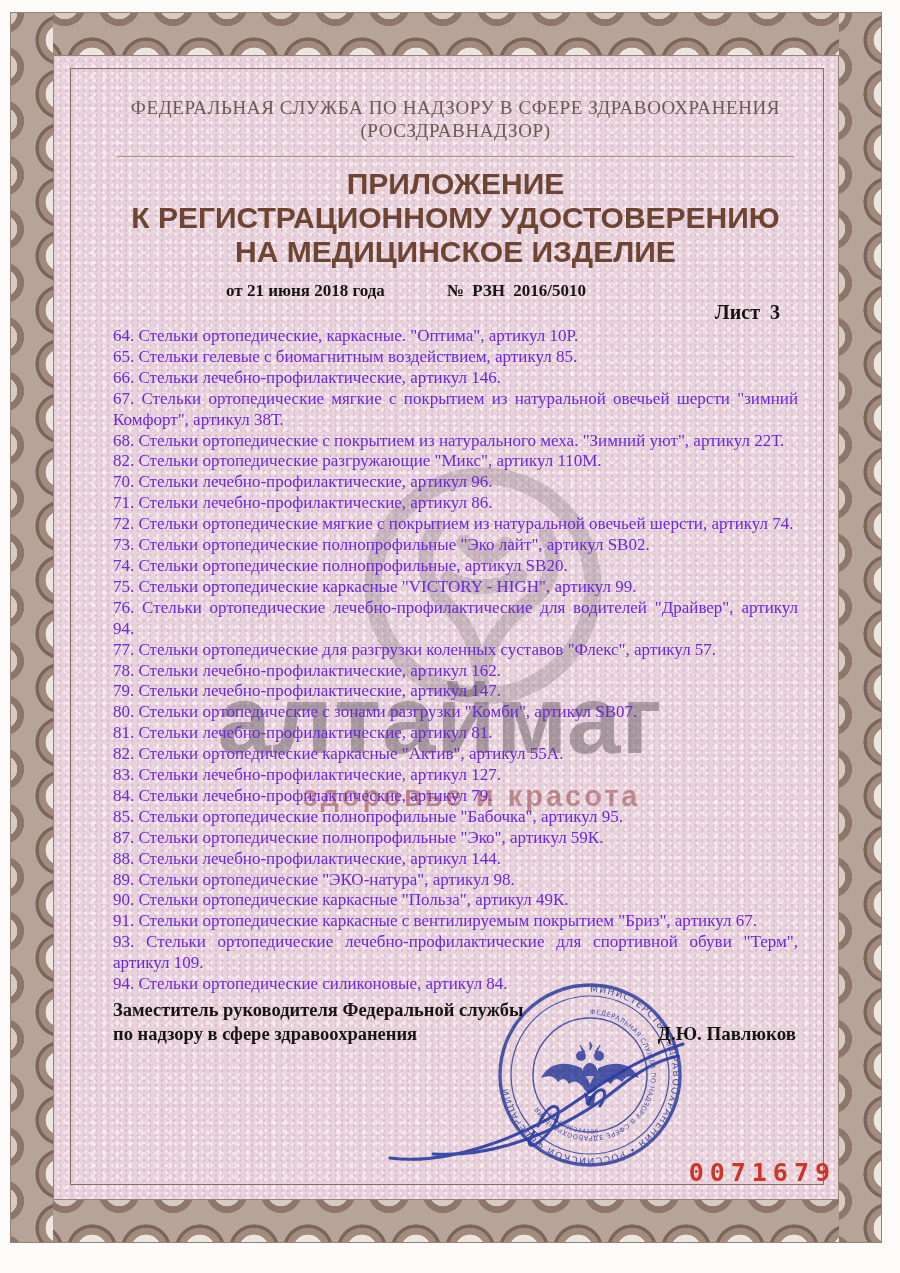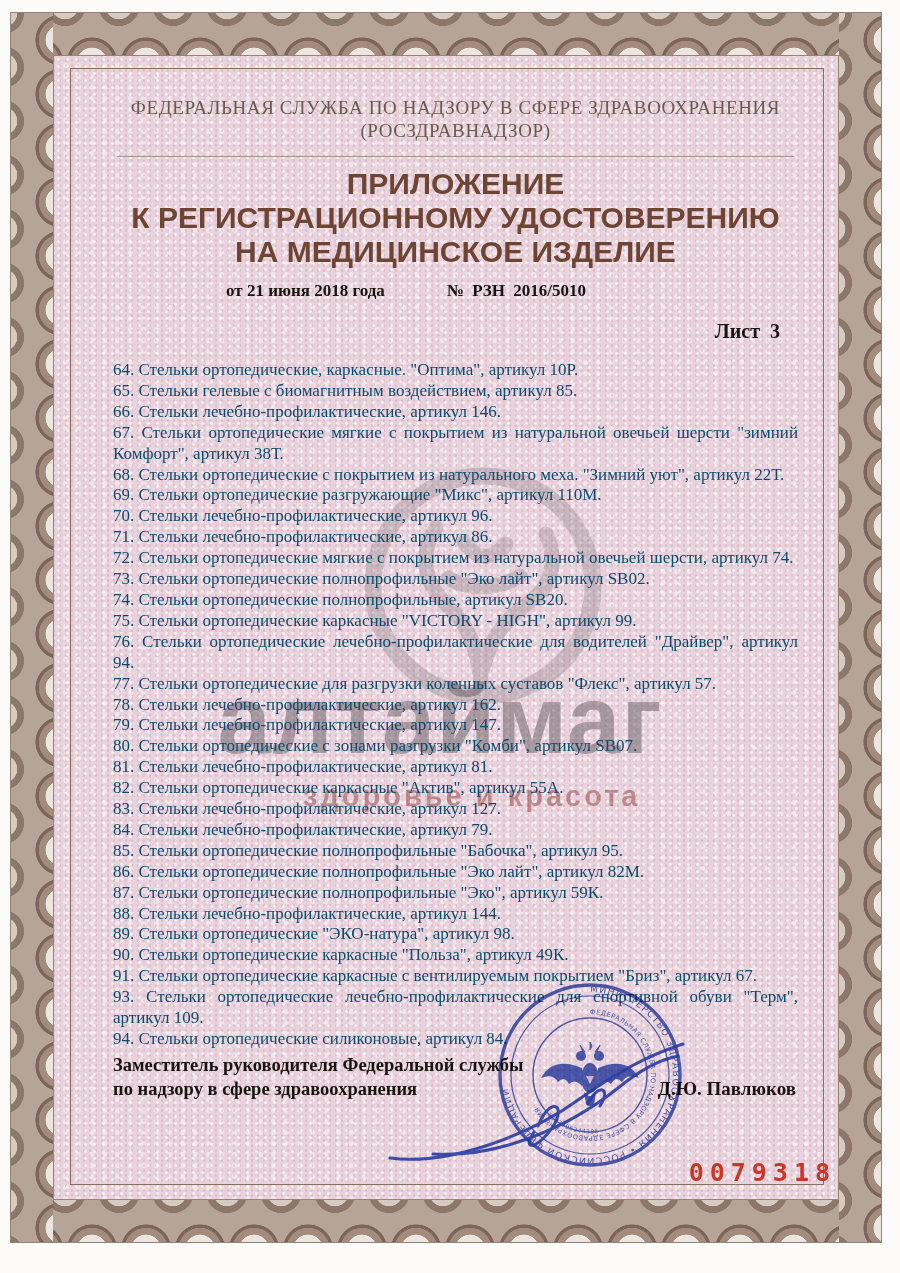--- a/index.html
+++ b/index.html
@@ -76,23 +76,23 @@
     text-align:center;font-family:"Liberation Sans",sans-serif;font-weight:bold;
     font-size:30px;line-height:1.13;color:#6e4533;margin-top:2px;
   }
   .meta-row{
     display:flex;margin-top:12px;font-weight:bold;font-size:17px;color:#171412;
   }
   .doc-date{margin-left:113px;}
   .doc-number{margin-left:62px;word-spacing:4px;}
   .sheet{
     text-align:right;font-weight:bold;font-size:20px;color:#171412;
-    margin-top:19px;margin-right:18px;word-spacing:5px;
-  }
-  .items{margin-top:17px;font-size:17px;line-height:20.9px;color:#0c4a6e;}
+    margin-top:0;margin-right:18px;word-spacing:5px;
+  }
+  .items{margin-top:2px;font-size:17px;line-height:20.9px;color:#6d28d9;}
   .item{text-align:justify;}
   .sig-block{position:relative;margin-top:3px;font-weight:bold;color:#171412;}
   .sig-line{font-size:18.5px;line-height:1.3;}
   .sig-name{position:absolute;right:2px;bottom:1px;font-size:19px;}
   
   .stamp-layer{position:absolute;inset:0;pointer-events:none;mix-blend-mode:multiply;}
   .stamp{position:absolute;left:495px;top:980px;opacity:0.88;}
   .autograph{position:absolute;left:378px;top:1008px;opacity:0.9;}
   
   .serial{
@@ -150,38 +150,37 @@
     </div>
 
     <div class="sheet">Лист 3</div>
 
     <div class="items">
       <div class="item">64. Стельки ортопедические, каркасные. "Оптима", артикул 10Р.</div>
       <div class="item">65. Стельки гелевые с биомагнитным воздействием, артикул 85.</div>
       <div class="item">66. Стельки лечебно-профилактические, артикул 146.</div>
       <div class="item">67. Стельки ортопедические мягкие с покрытием из натуральной овечьей шерсти "зимний Комфорт", артикул 38Т.</div>
       <div class="item">68. Стельки ортопедические с покрытием из натурального меха. "Зимний уют", артикул 22Т.</div>
-      <div class="item">69. Стельки ортопедические разгружающие "Микс", артикул 110М.</div>
+      <div class="item">82. Стельки ортопедические разгружающие "Микс", артикул 110М.</div>
       <div class="item">70. Стельки лечебно-профилактические, артикул 96.</div>
       <div class="item">71. Стельки лечебно-профилактические, артикул 86.</div>
       <div class="item">72. Стельки ортопедические мягкие с покрытием из натуральной овечьей шерсти, артикул 74.</div>
       <div class="item">73. Стельки ортопедические полнопрофильные "Эко лайт", артикул SB02.</div>
       <div class="item">74. Стельки ортопедические полнопрофильные, артикул SB20.</div>
       <div class="item">75. Стельки ортопедические каркасные "VICTORY - HIGH", артикул 99.</div>
       <div class="item">76. Стельки ортопедические лечебно-профилактические для водителей "Драйвер", артикул 94.</div>
       <div class="item">77. Стельки ортопедические для разгрузки коленных суставов "Флекс", артикул 57.</div>
       <div class="item">78. Стельки лечебно-профилактические, артикул 162.</div>
       <div class="item">79. Стельки лечебно-профилактические, артикул 147.</div>
       <div class="item">80. Стельки ортопедические с зонами разгрузки "Комби", артикул SB07.</div>
       <div class="item">81. Стельки лечебно-профилактические, артикул 81.</div>
       <div class="item">82. Стельки ортопедические каркасные "Актив", артикул 55А.</div>
       <div class="item">83. Стельки лечебно-профилактические, артикул 127.</div>
       <div class="item">84. Стельки лечебно-профилактические, артикул 79.</div>
       <div class="item">85. Стельки ортопедические полнопрофильные "Бабочка", артикул 95.</div>
-      <div class="item">86. Стельки ортопедические полнопрофильные "Эко лайт", артикул 82М.</div>
       <div class="item">87. Стельки ортопедические полнопрофильные "Эко", артикул 59К.</div>
       <div class="item">88. Стельки лечебно-профилактические, артикул 144.</div>
       <div class="item">89. Стельки ортопедические "ЭКО-натура", артикул 98.</div>
       <div class="item">90. Стельки ортопедические каркасные "Польза", артикул 49К.</div>
       <div class="item">91. Стельки ортопедические каркасные с вентилируемым покрытием "Бриз", артикул 67.</div>
       <div class="item">93. Стельки ортопедические лечебно-профилактические для спортивной обуви "Терм", артикул 109.</div>
       <div class="item">94. Стельки ортопедические силиконовые, артикул 84.</div>
     </div>
 
     <div class="sig-block">
@@ -227,15 +226,15 @@
     <svg class="autograph" width="330" height="165" viewBox="0 0 330 165">
       <g fill="none" stroke="#2d47b8" stroke-width="3" stroke-linecap="round">
         <path d="M12 150 C70 158 150 128 200 92 C240 64 268 48 305 36"></path>
         <path d="M55 146 C120 150 190 120 240 80 C262 62 280 52 300 48"></path>
         <path d="M160 118 c12 -30 30 -22 14 2 c-12 18 -32 26 -18 4"></path>
         <path d="M210 96 c10 -22 24 -16 12 2"></path>
       </g>
     </svg>
   </div>
 
-  <div class="serial">0079318</div>
+  <div class="serial">0071679</div>
 
 </div>
 
 </body></html>

